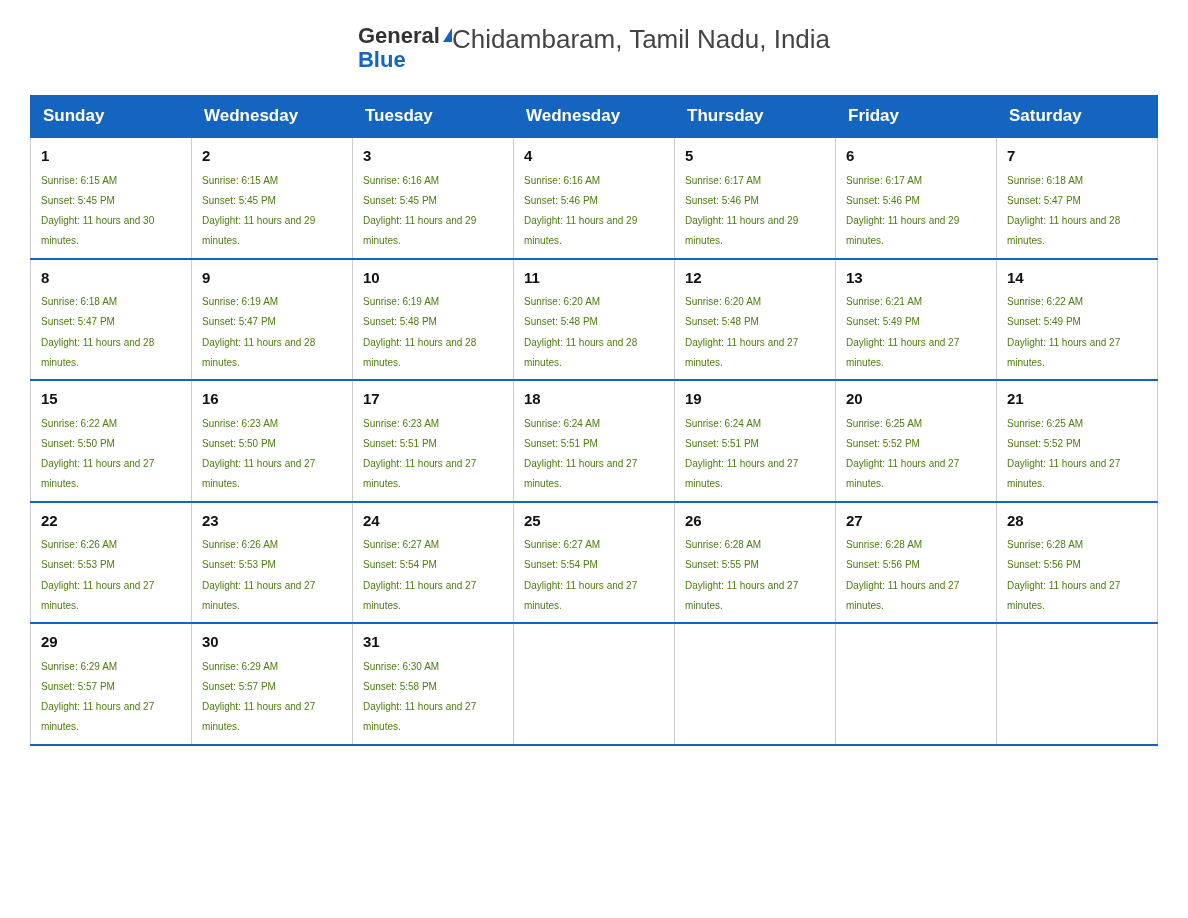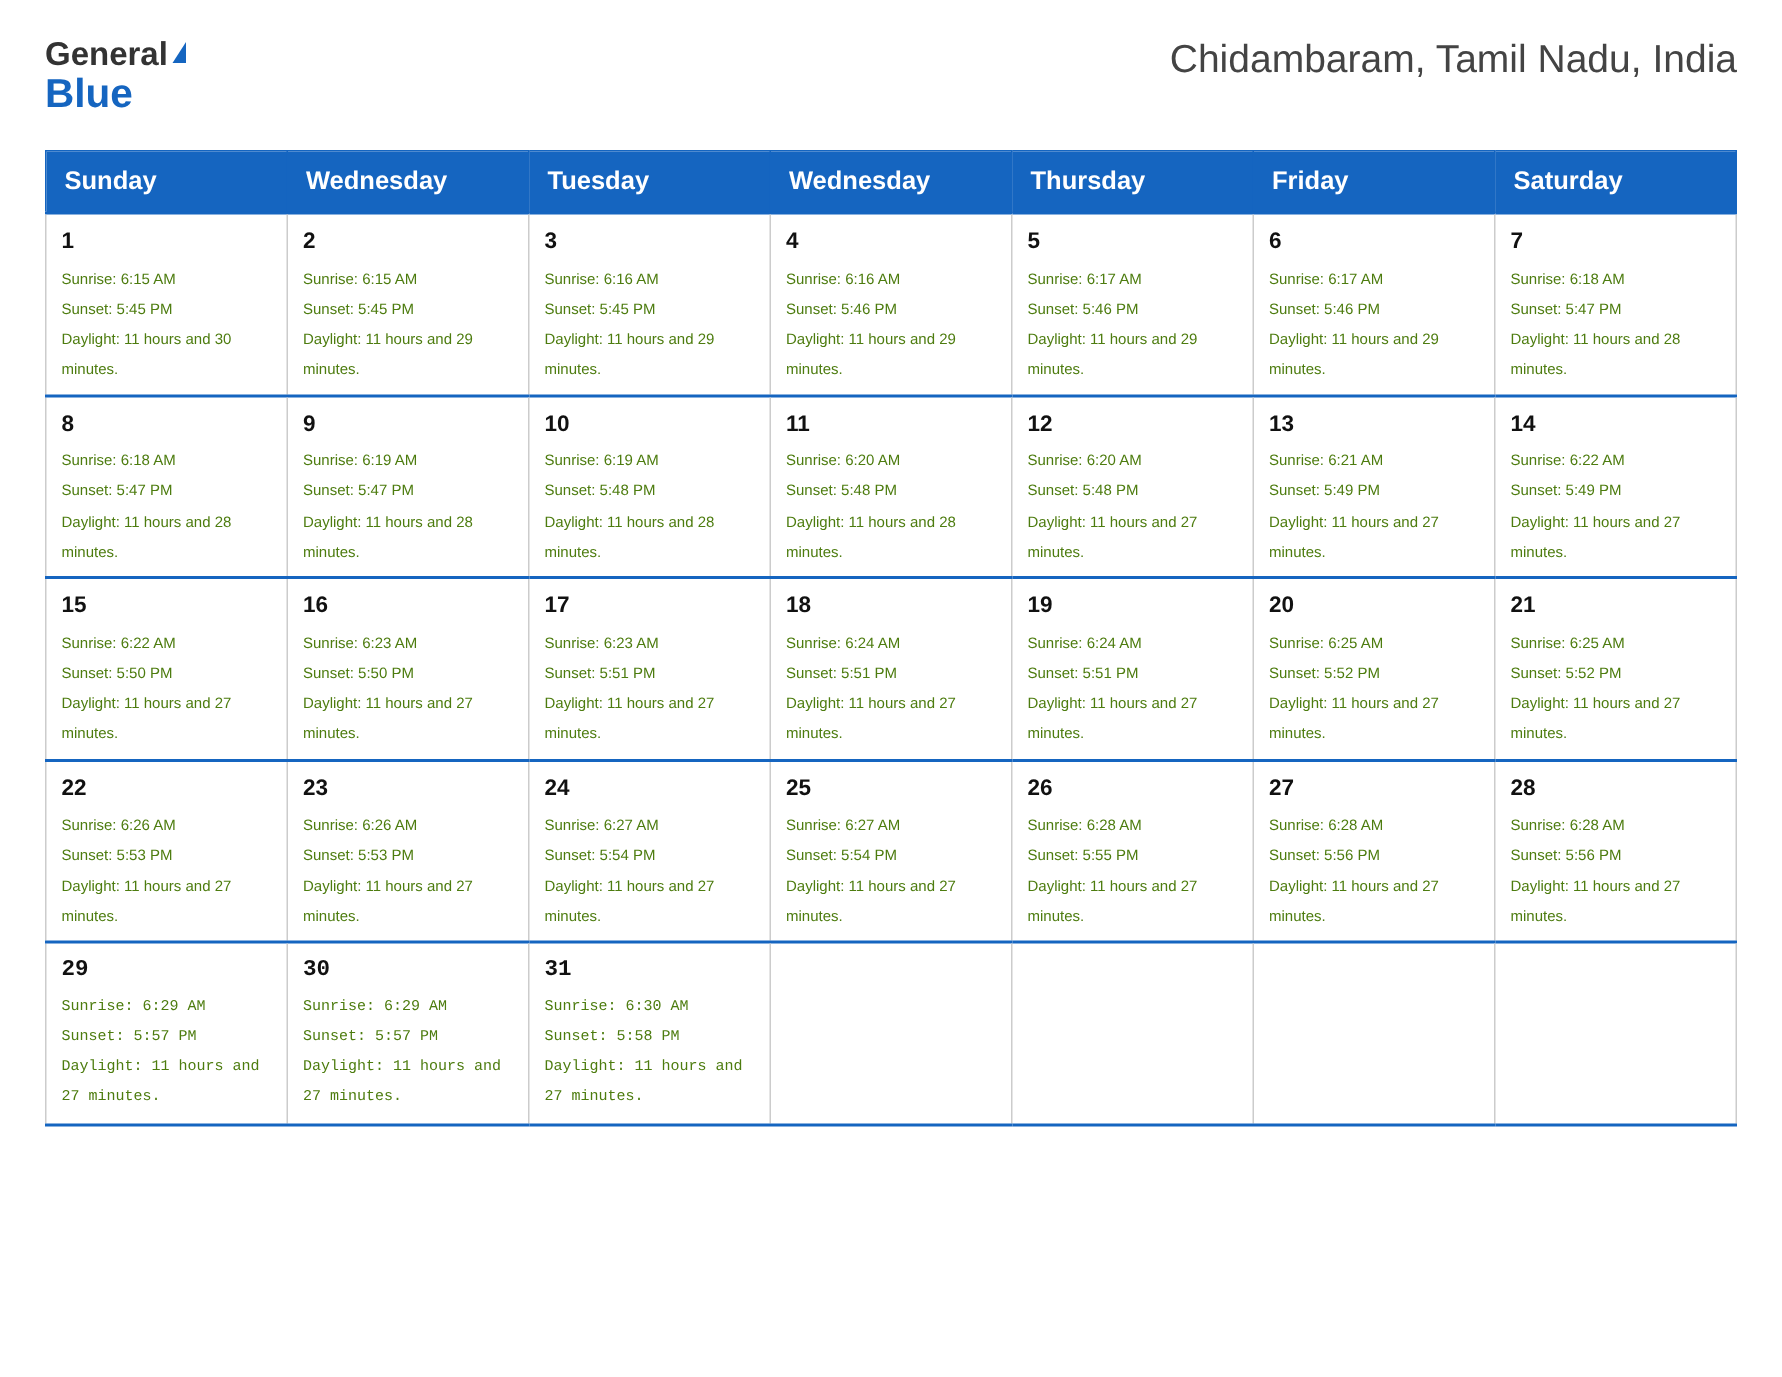--- a/index.html
+++ b/index.html
@@ -6,38 +6,38 @@
     body {
       font-family: Arial, sans-serif;
       background: #fff;
       color: #222;
       width: 1188px;
       min-height: 918px;
       padding: 20px 30px;
     }
     .header {
       display: flex;
-      justify-content: space-between;
+      justify-content: center;
       align-items: flex-start;
       margin-bottom: 10px;
     }
     .logo {
       display: flex;
       flex-direction: column;
       align-items: flex-start;
       padding-top: 5px;
     }
     .logo-general {
       font-size: 22px;
       font-weight: bold;
       color: #333;
       line-height: 1;
     }
     .logo-blue {
-      font-size: 27px;
+      font-size: 22px;
       font-weight: bold;
       color: #1565C0;
       line-height: 1;
       margin-top: 2px;
     }
     .logo-triangle {
       display: inline-block;
       width: 0;
       height: 0;
       border-left: 9px solid transparent;
@@ -94,21 +94,20 @@
     .day-info {
       font-size: 10px;
       color: #4d7c0f;
       line-height: 1.55;
     }
     .empty-cell {
       background: #fff;
     }
     tr:last-child td {
       border-bottom: 2px solid #1565C0;
-      font-family: Liberation Mono, monospace;
     }
     
     .calendar-table tbody tr td {
       border-top: 2px solid #1565C0;
       border-bottom: none;
       border-left: 1px solid #ccc;
       border-right: 1px solid #ccc;
     }
     .calendar-table tbody tr:last-child td {
       border-bottom: 2px solid #1565C0;

